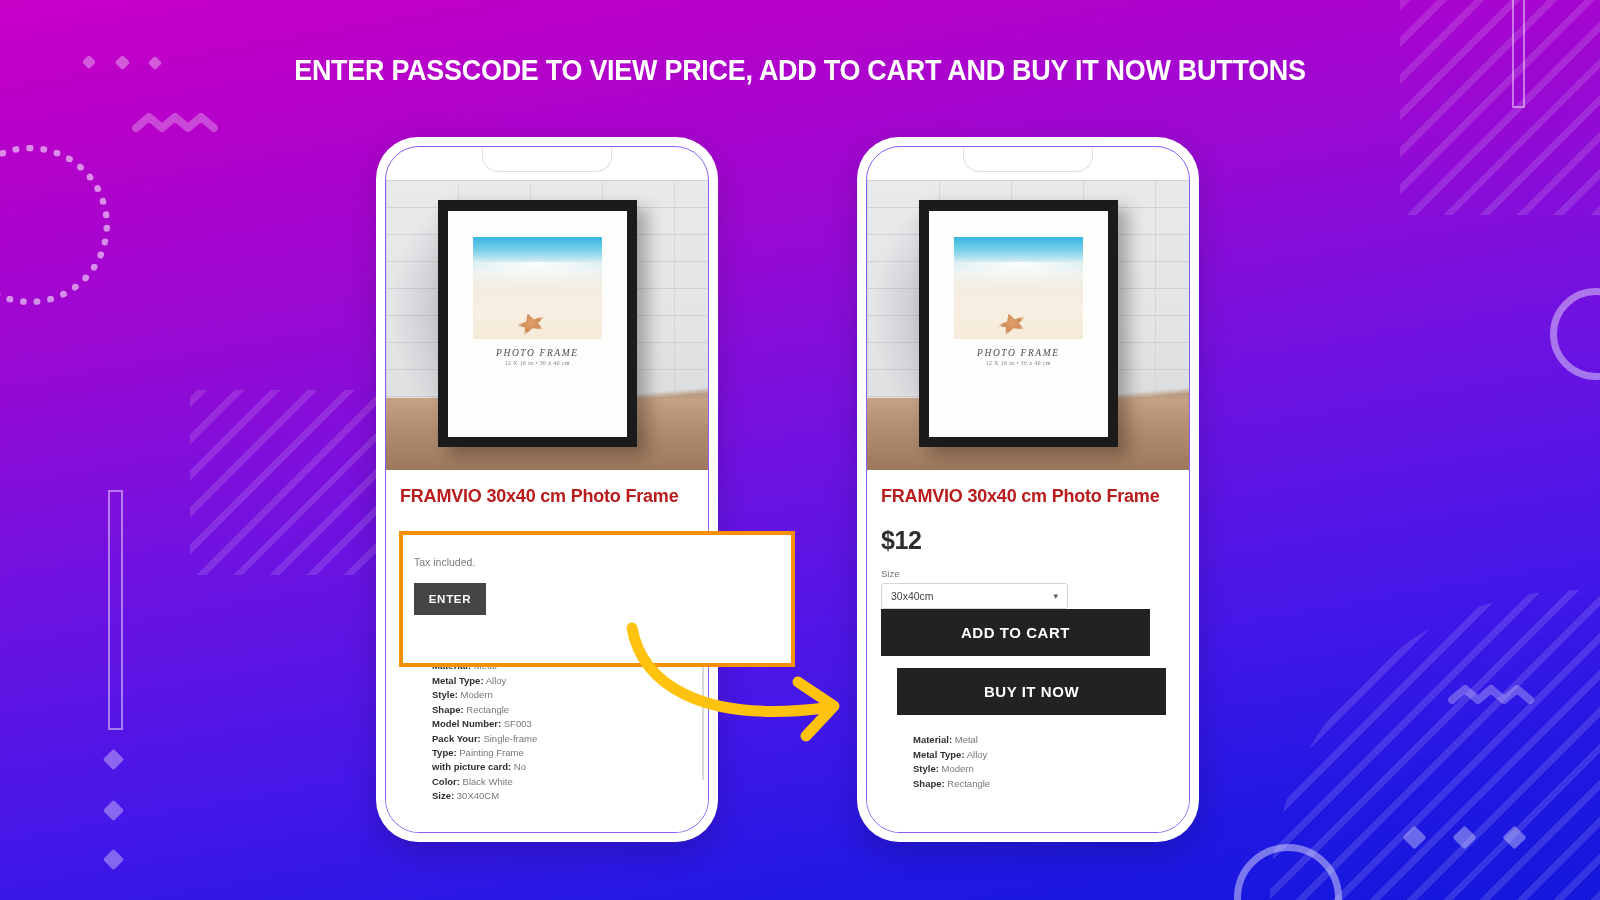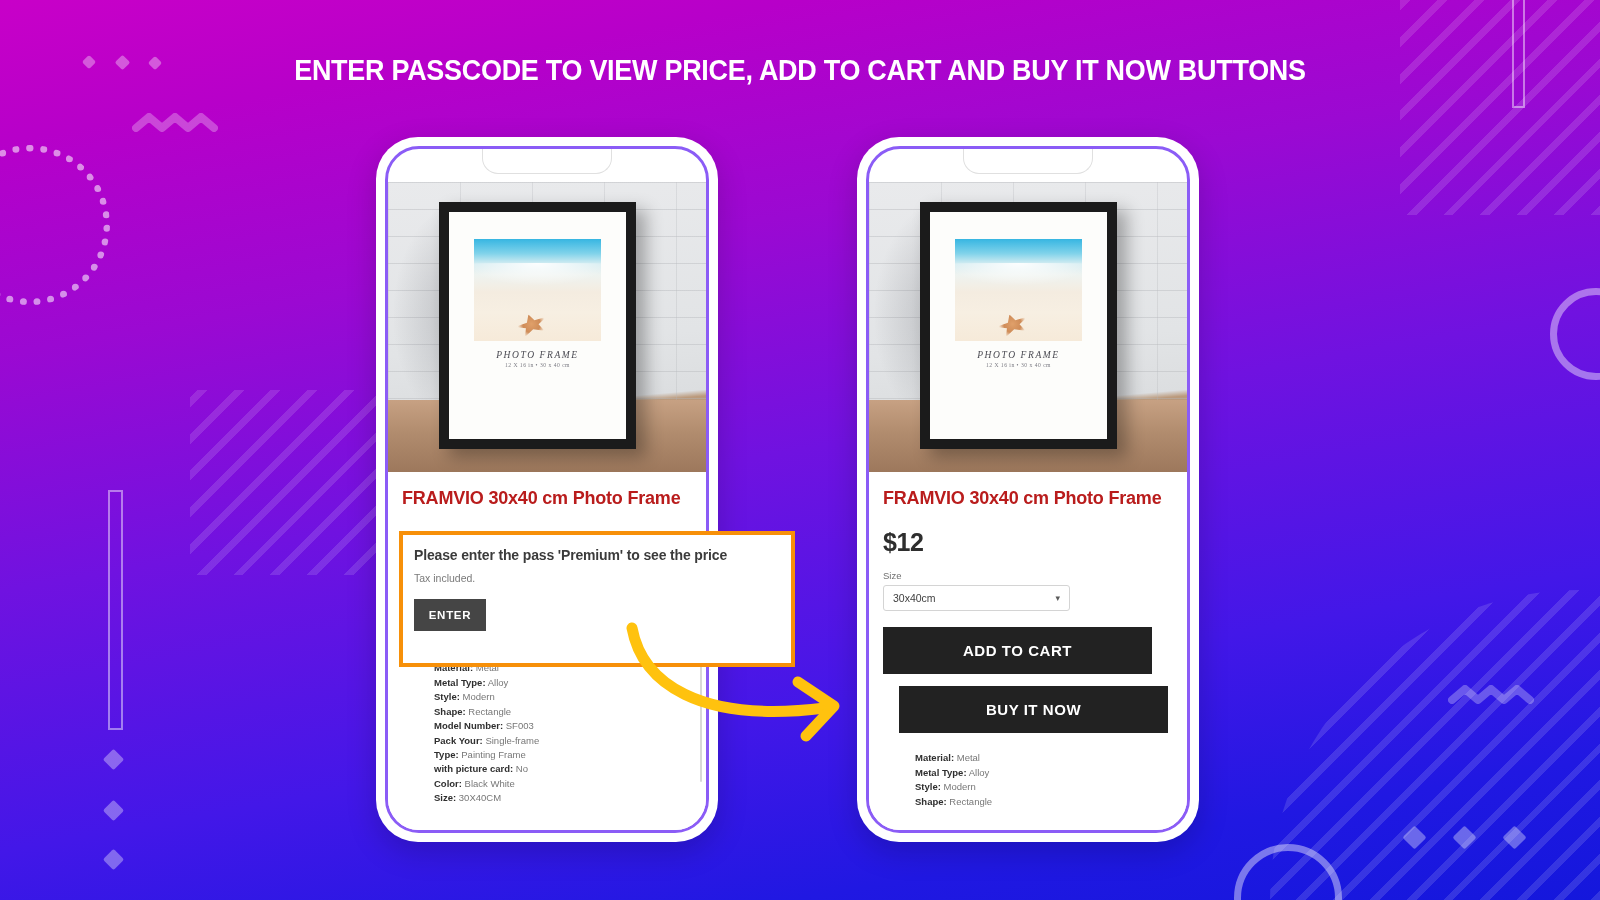--- a/index.html
+++ b/index.html
@@ -63,21 +63,21 @@
     z-index:4;
   }
   .phone.left  { left:376px; }
   .phone.right { left:857px; }
 
   .screen {
     position:relative;
     width:100%; height:100%;
     background:#fff;
     border-radius:34px;
-    border:3px solid #8b5cf6;
+    border:1px solid #8b5cf6;
     overflow:hidden;
   }
   .notch {
     position:absolute;
     top:-1px; left:50%; transform:translateX(-50%);
     width:130px; height:26px;
     background:#fff;
     border:1px solid #e0e0e0;
     border-top:none;
     border-radius: 0 0 16px 16px;
@@ -211,21 +211,20 @@
     padding:0 9px;
     font-size:10.5px;
     color:#3e3e3e;
     background:#fff;
   }
   .chev { font-size:9px; color:#5a5a5a; line-height:1; }
 
   .cta {
     width:269px;
     height:47px;
-    margin-top:16px;
     background:#222222;
     color:#ffffff;
     display:flex; align-items:center; justify-content:center;
     font-size:15px;
     font-weight:bold;
     letter-spacing:0.55px;
     border:none;
     cursor:pointer;
   }
   .cta.second { margin-top:12px;margin-left:16px; }
@@ -347,21 +346,20 @@
         <div><span class="k">Color:</span> <span>Black White</span></div>
         <div><span class="k">Size:</span> <span>30X40CM</span></div>
       </div>
 
       <div class="scrollbar"></div>
     </div>
   </div>
 </div>
 
 <div class="pass-block">
-  <div class="pass-head">Please enter the pass 'Premium' to see the price</div>
   <div class="tax">Tax included.</div>
   <div class="pass-row">
     <button class="enter-btn">ENTER</button>
   </div>
 </div>
 
 <svg class="arrow-svg" width="250" height="125" viewBox="0 0 250 125">
   <path d="M12 8 C 22 62, 78 104, 205 88" fill="none" stroke="#FFC20E" stroke-width="11" stroke-linecap="round"></path>
   <path d="M178 62 L 214 86 L 186 116" fill="none" stroke="#FFC20E" stroke-width="11" stroke-linecap="round" stroke-linejoin="round"></path>
 </svg>

